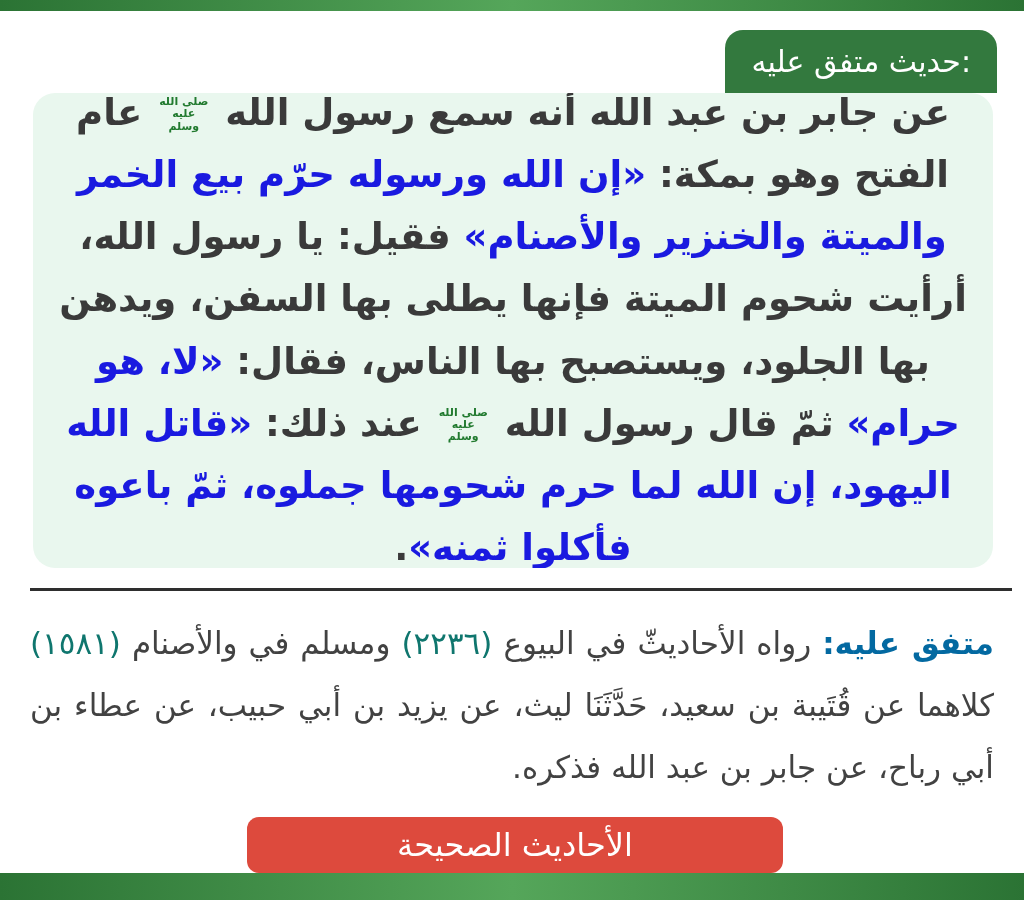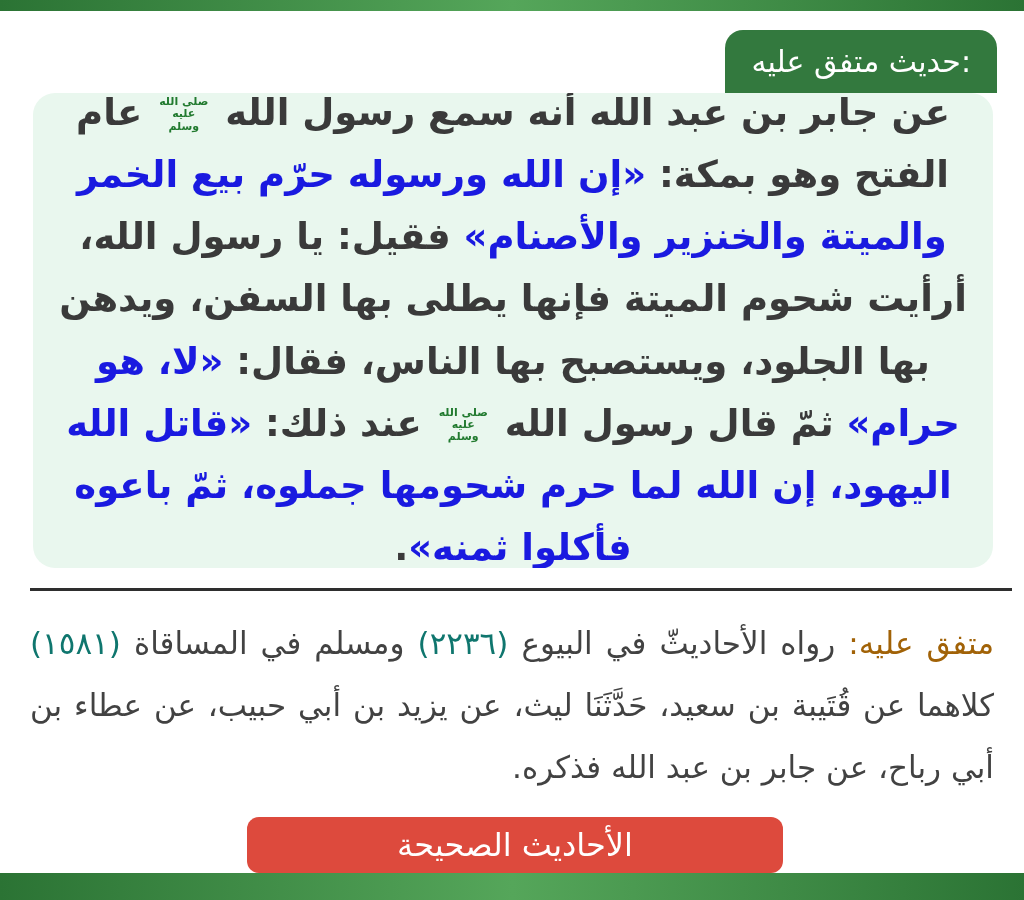--- a/index.html
+++ b/index.html
@@ -42,21 +42,21 @@
   .divider {
     position:absolute; top:588px; left:30px; width:982px; height:3px;
     background:#2e2e2e;
   }
 
   .takhrij {
     position:absolute; top:612px; right:30px; width:964px; margin:0;
     direction:rtl; text-align:justify;
     font-size:31px; line-height:2.0; color:#424242;
   }
-  .takhrij .label { color:#a16207; font-weight:normal; }
+  .takhrij .label { color:#0369a1; font-weight:bold; }
   .takhrij .num   { color:#0f766e; }
 
   .footer-btn {
     position:absolute; top:817px; left:247px; width:536px; height:56px;
     background:#dd4a3d; border-radius:12px;
     display:flex; direction:rtl; align-items:center; justify-content:center;
     gap:12px; color:#ffffff; font-size:32px; cursor:pointer;
   }
 
   .bottom-bar {
@@ -72,19 +72,19 @@
 <div class="badge">
   <span>حديث متفق عليه:</span>
 </div>
 
 <div class="hadith-box">
   <p class="hadith-text" dir="rtl"><span class="t">عن جابر بن عبد الله أنه سمع رسول الله </span><span class="pbuh"><span class="l">صلى الله</span><span class="l">عليه</span><span class="l">وسلم</span></span><span class="t"> عام الفتح وهو بمكة: </span><span class="q">«إن الله ورسوله حرّم بيع الخمر والميتة والخنزير والأصنام»</span><span class="t"> فقيل: يا رسول الله، أرأيت شحوم الميتة فإنها يطلى بها السفن، ويدهن بها الجلود، ويستصبح بها الناس، فقال: </span><span class="q">«لا، هو حرام»</span><span class="t"> ثمّ قال رسول الله </span><span class="pbuh"><span class="l">صلى الله</span><span class="l">عليه</span><span class="l">وسلم</span></span><span class="t"> عند ذلك: </span><span class="q">«قاتل الله اليهود، إن الله لما حرم شحومها جملوه، ثمّ باعوه فأكلوا ثمنه»</span><span class="t">.</span></p>
 </div>
 
 <div class="divider"></div>
 
-<p class="takhrij" dir="rtl"><span class="label">متفق عليه:</span><span> رواه الأحاديثّ في البيوع </span><span class="num">(٢٢٣٦)</span><span> ومسلم في المساقاة </span><span class="num">(١٥٨١)</span><span> كلاهما عن قُتَيبة بن سعيد، حَدَّثَنَا ليث، عن يزيد بن أبي حبيب، عن عطاء بن أبي رباح، عن جابر بن عبد الله فذكره.</span></p>
+<p class="takhrij" dir="rtl"><span class="label">متفق عليه:</span><span> رواه الأحاديثّ في البيوع </span><span class="num">(٢٢٣٦)</span><span> ومسلم في والأصنام </span><span class="num">(١٥٨١)</span><span> كلاهما عن قُتَيبة بن سعيد، حَدَّثَنَا ليث، عن يزيد بن أبي حبيب، عن عطاء بن أبي رباح، عن جابر بن عبد الله فذكره.</span></p>
 
 <div class="footer-btn">
   <span>الأحاديث الصحيحة</span>
 </div>
 
 <div class="bottom-bar"></div>
 
 </body></html>

